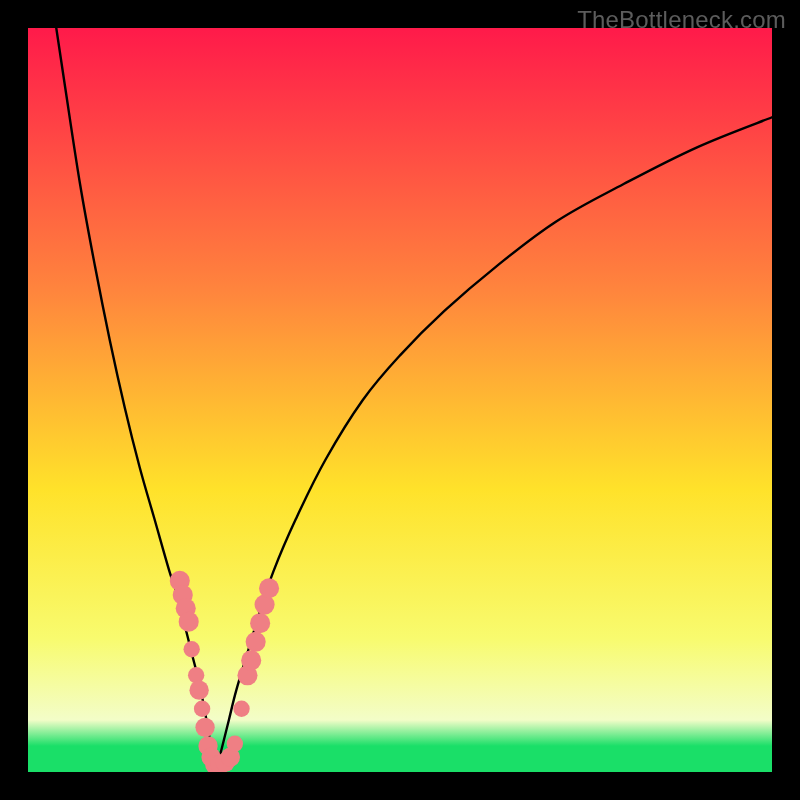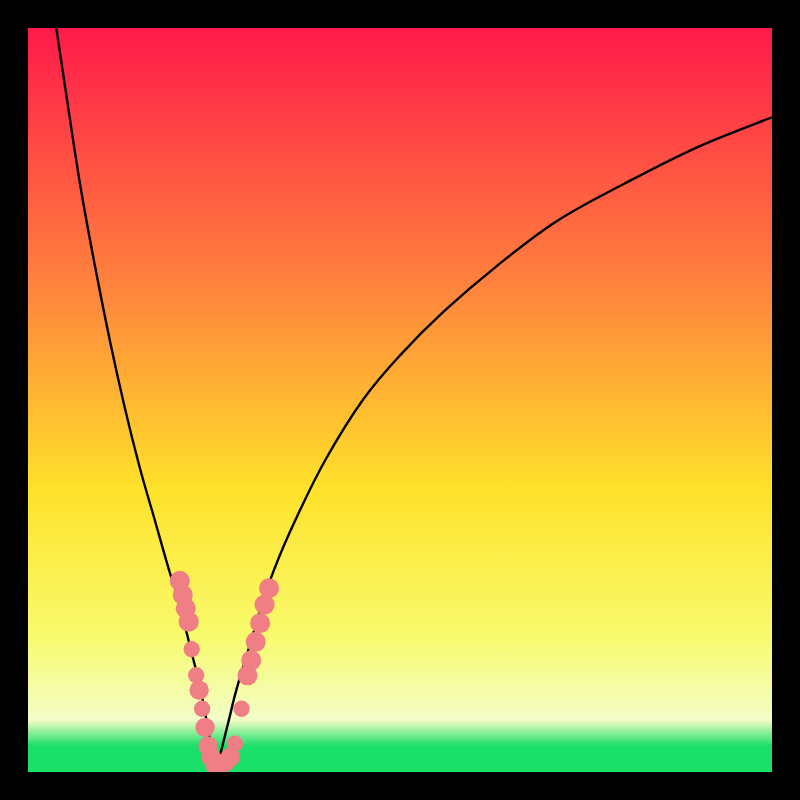--- a/index.html
+++ b/index.html
@@ -83,13 +83,14 @@
           <circle cx="213.528" cy="680.76" r="8.184000000000001" fill="#ef7f84"></circle>
           <circle cx="219.48" cy="647.28" r="10.044" fill="#ef7f84"></circle>
           <circle cx="223.2" cy="632.4" r="10.044" fill="#ef7f84"></circle>
           <circle cx="227.664" cy="613.8" r="10.044" fill="#ef7f84"></circle>
           <circle cx="232.128" cy="595.2" r="10.044" fill="#ef7f84"></circle>
           <circle cx="236.592" cy="576.6" r="10.044" fill="#ef7f84"></circle>
           <circle cx="241.056" cy="560.232" r="10.044" fill="#ef7f84"></circle>
         </g>
     </svg>
   </div>
+  <div class="watermark">TheBottleneck.com</div>
 </div>
 
 </body></html>

